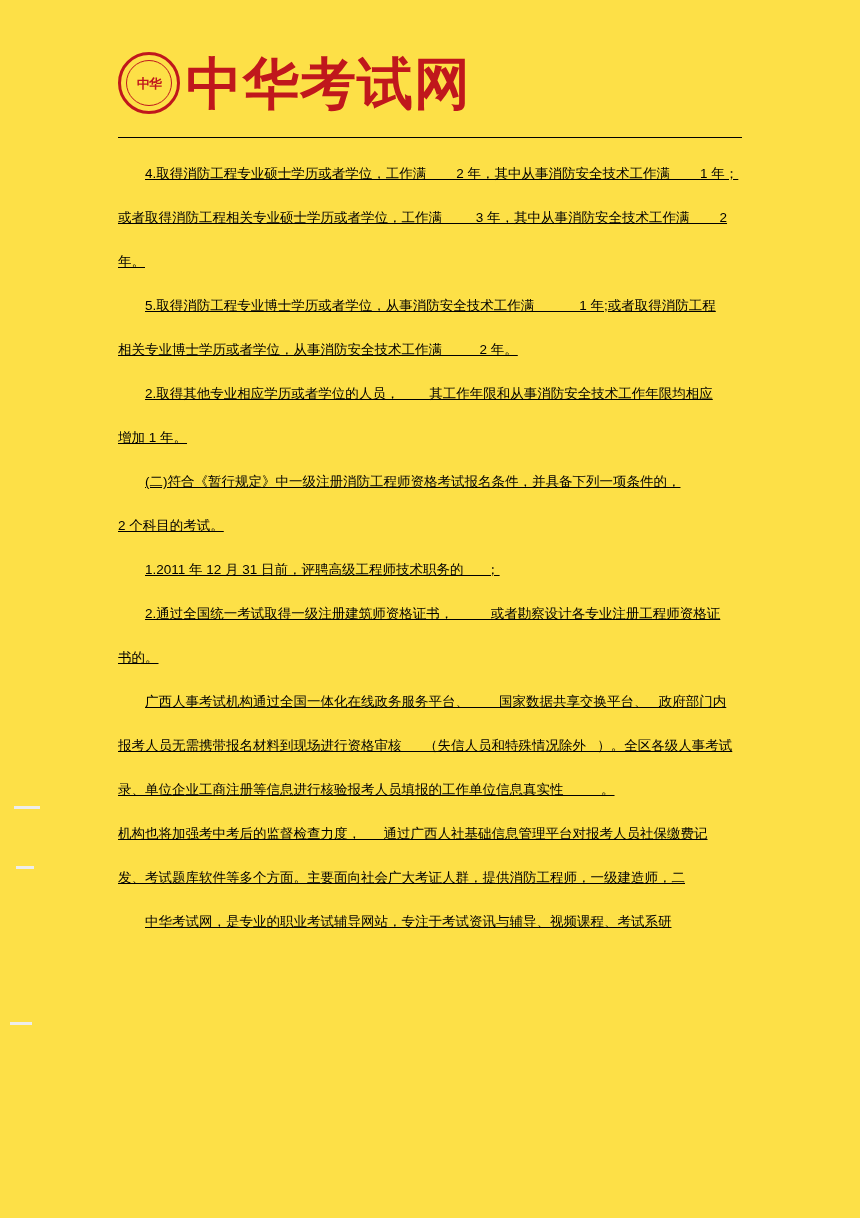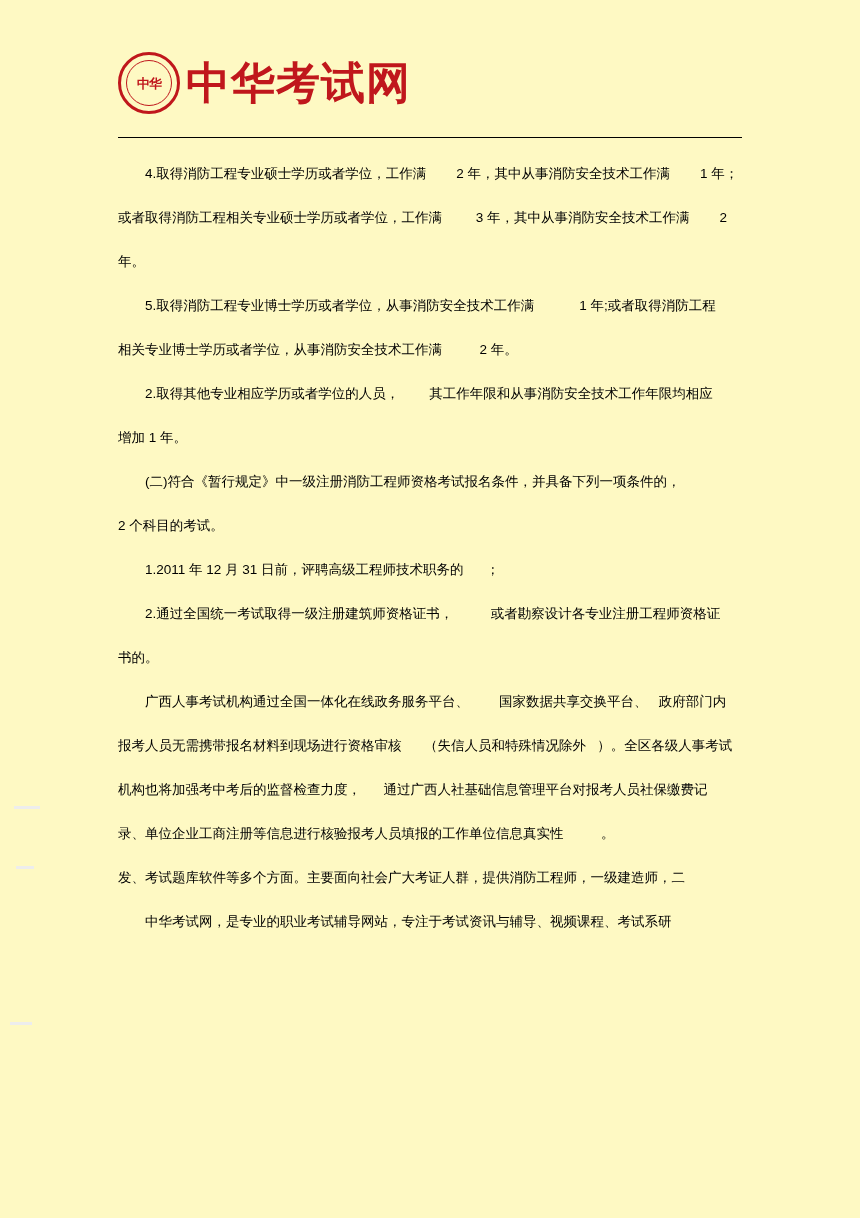--- a/index.html
+++ b/index.html
@@ -14,21 +14,21 @@
     color: #000000;
     position: relative;
     overflow: hidden;
   }
   .page {
     position: absolute;
     left: 0;
     top: 0;
     width: 860px;
     height: 1218px;
-    background: #fef9c3;
+    background: #fde047;
   }
   
   .header {
     position: absolute;
     left: 118px;
     top: 48px;
     width: 624px;
     height: 90px;
   }
   .logo-wrap {
@@ -65,21 +65,21 @@
     text-align: center;
     font-family: "DejaVu Serif", serif;
     font-size: 13px;
     line-height: 13px;
     color: #c0171c;
     letter-spacing: -1px;
     font-weight: bold;
   }
   .logo-text {
     font-family: "DejaVu Serif", serif;
-    font-size: 44px;
+    font-size: 56px;
     line-height: 48px;
     font-weight: bold;
     color: #c0171c;
     letter-spacing: 1px;
     white-space: nowrap;
   }
   .rule {
     position: absolute;
     left: 118px;
     top: 137px;
@@ -95,20 +95,21 @@
     width: 624px;
   }
   .para {
     font-size: 13.5px;
     line-height: 44px;
     color: #000000;
     text-align: justify;
     margin: 0;
     white-space: pre-wrap;
     word-break: break-all;
+    text-decoration: underline;
   }
   .indent {
     text-indent: 27px;
   }
   
   .artifact {
     position: absolute;
     background: #ededed;
   }
   .a1 { left: 14px; top: 806px; width: 26px; height: 3px; }
@@ -139,22 +140,22 @@
     <p class="para">相关专业博士学历或者学位，从事消防安全技术工作满          2 年。</p>
     <p class="para indent">2.取得其他专业相应学历或者学位的人员，        其工作年限和从事消防安全技术工作年限均相应</p>
     <p class="para">增加 1 年。</p>
     <p class="para indent">(二)符合《暂行规定》中一级注册消防工程师资格考试报名条件，并具备下列一项条件的，</p>
     <p class="para">2 个科目的考试。</p>
     <p class="para indent">1.2011 年 12 月 31 日前，评聘高级工程师技术职务的      ；</p>
     <p class="para indent">2.通过全国统一考试取得一级注册建筑师资格证书，          或者勘察设计各专业注册工程师资格证</p>
     <p class="para">书的。</p>
     <p class="para indent">广西人事考试机构通过全国一体化在线政务服务平台、        国家数据共享交换平台、   政府部门内</p>
     <p class="para">报考人员无需携带报名材料到现场进行资格审核      （失信人员和特殊情况除外   ）。全区各级人事考试</p>
+    <p class="para">录、单位企业工商注册等信息进行核验报考人员填报的工作单位信息真实性          。</p>
     <p class="para">机构也将加强考中考后的监督检查力度，      通过广西人社基础信息管理平台对报考人员社保缴费记</p>
-    <p class="para">录、单位企业工商注册等信息进行核验报考人员填报的工作单位信息真实性          。</p>
     <p class="para">发、考试题库软件等多个方面。主要面向社会广大考证人群，提供消防工程师，一级建造师，二</p>
     <p class="para indent">中华考试网，是专业的职业考试辅导网站，专注于考试资讯与辅导、视频课程、考试系研</p>
   </div>
 
   <div class="artifact a1"></div>
   <div class="artifact a2"></div>
   <div class="artifact a3"></div>
 
 </div>
 

